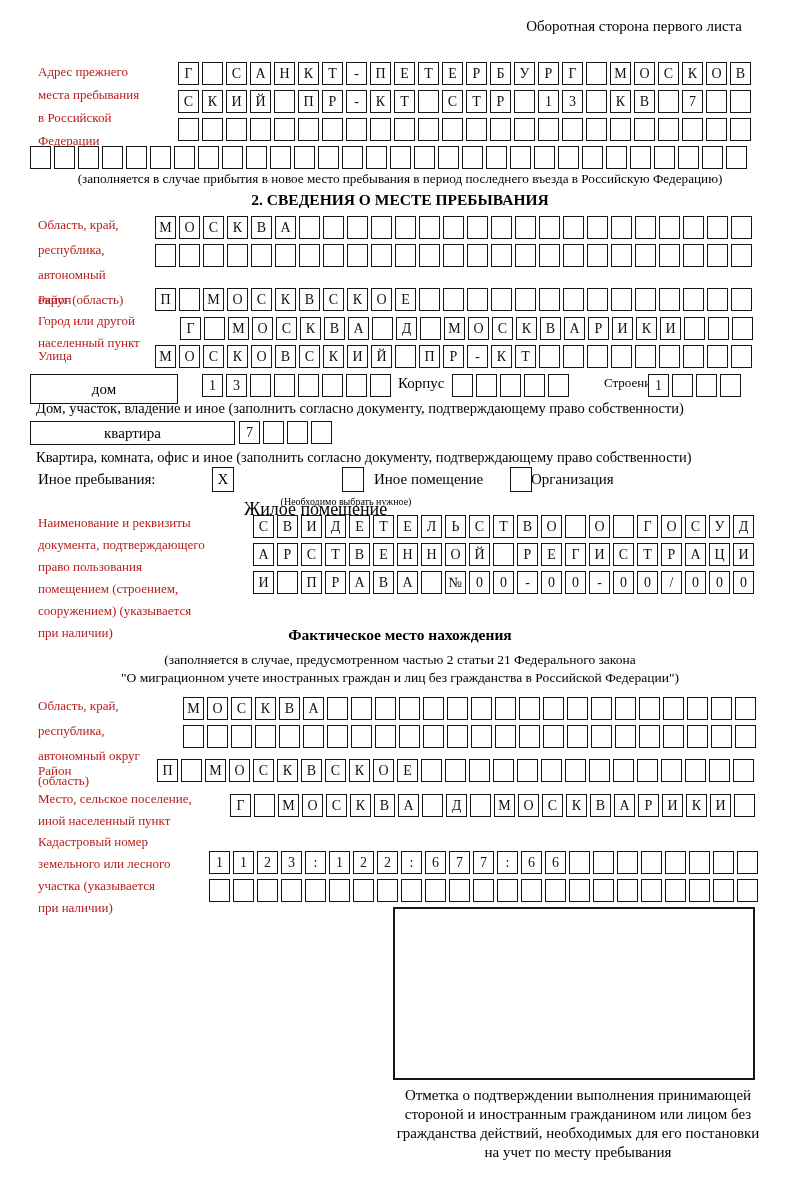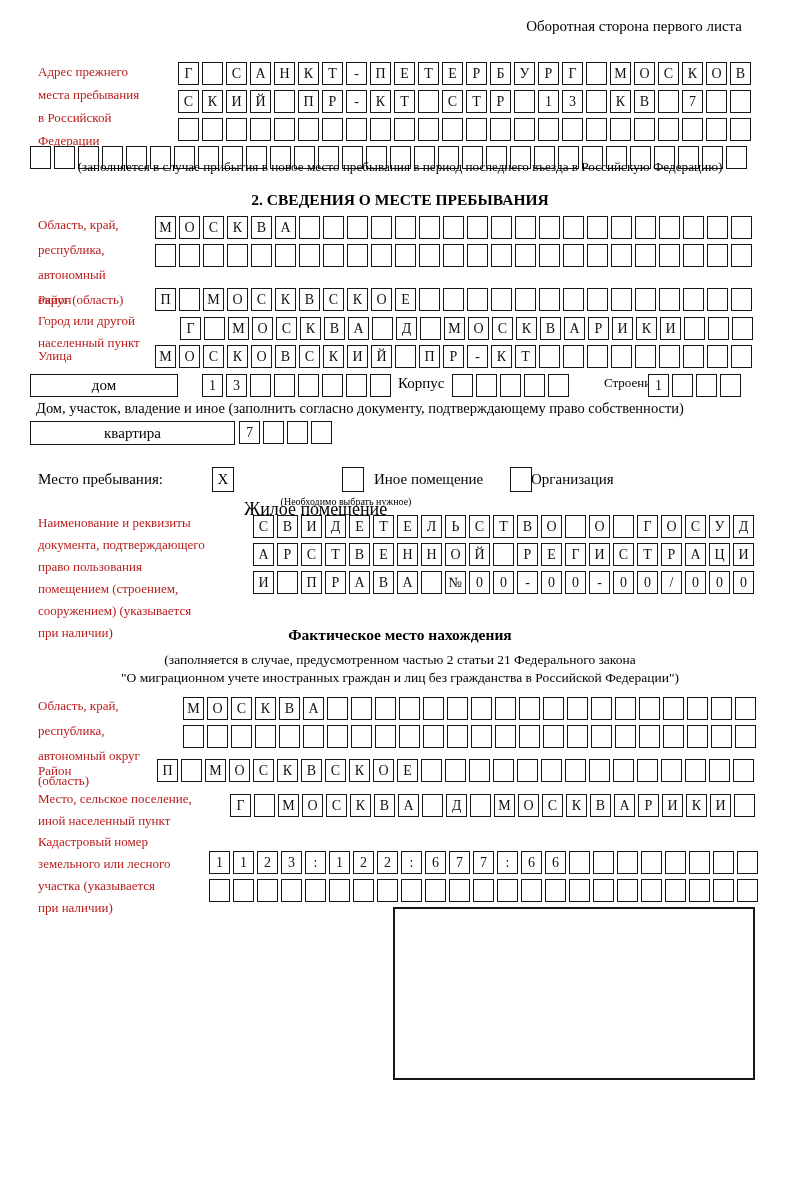--- a/index.html
+++ b/index.html
@@ -9,32 +9,32 @@
   .cells{display:flex;gap:3px;}
   .cell{box-sizing:border-box;width:21px;height:23px;border:1.7px solid #161616;
         display:flex;align-items:center;justify-content:center;
         font-size:14px;font-family:"Liberation Serif",serif;color:#111;background:#fff;}
   .lbl{font-size:13px;line-height:23px;white-space:pre-line;color:#b91c1c;}
   .lh25{line-height:25px;}
   .lh22{line-height:22px;}
   .center{left:0;width:800px;text-align:center;}
   .bold{font-weight:bold;font-family:Liberation Serif, serif;}
   .small{font-size:13.2px;}
-  .boxlabel{box-sizing:border-box;border:1.8px solid #161616;height:23px;
+  .boxlabel{box-sizing:border-box;border:1.8px solid #161616;height:30px;
         display:flex;align-items:center;justify-content:center;font-size:15px;}
   .checkbox{box-sizing:border-box;width:22px;height:25px;border:1.7px solid #161616;
         display:flex;align-items:center;justify-content:center;font-size:15px;}
   
   #header-note{top:18px;right:58px;font-size:15px;}
   #prev-label{left:38px;top:60px;width:145px;}
   #prev-r1{left:178px;top:62px;}
   #prev-r2{left:178px;top:90px;}
   #prev-r3{left:178px;top:118px;}
   #prev-r4{left:30px;top:146px;}
-  #prev-caption{top:159px;}
+  #prev-caption{top:171px;}
   #s2-title{top:191px;font-size:15.5px;}
   #reg1-label{left:38px;top:212px;}
   #reg1-r1{left:155px;top:216px;}
   #reg1-r2{left:155px;top:244px;}
   #dist1-label{left:38px;top:288px;}
   #dist1-row{left:155px;top:288px;}
   #city1-label{left:38px;top:310px;}
   #city1-row{left:180px;top:317px;}
   #street-label{left:38px;top:344px;}
   #street-row{left:155px;top:345px;}
@@ -376,22 +376,23 @@
     </div>
   <div id="house-caption" class="abs">Дом, участок, владение и иное (заполнить согласно документу, подтверждающему право собственности)</div>
 
   <div id="apt-box" class="abs boxlabel">квартира</div>
   <div id="apt-cells" class="abs cells">
       <span class="cell">7</span>
       <span class="cell"></span>
       <span class="cell"></span>
       <span class="cell"></span>
     </div>
-
-  <div id="stay-label" class="abs">Место пребывания:</div>
+  <div id="apt-caption" class="abs">Квартира, комната, офис и иное (заполнить согласно документу, подтверждающему право собственности)</div>
+
+  <div id="stay-label" class="abs">Иное пребывания:</div>
   <div id="stay-cb1" class="abs checkbox">X</div>
   <div id="stay-lbl1" class="abs">Жилое помещение</div>
   <div id="stay-cb2" class="abs checkbox"></div>
   <div id="stay-lbl2" class="abs">Иное помещение</div>
   <div id="stay-cb3" class="abs checkbox"></div>
   <div id="stay-lbl3" class="abs">Организация</div>
   <div id="stay-note" class="abs">(Необходимо выбрать нужное)</div>
 
   <div id="doc-label" class="abs lbl lh22">Наименование и реквизиты
 документа, подтверждающего
@@ -635,14 +636,18 @@
       <span class="cell"></span>
       <span class="cell"></span>
       <span class="cell"></span>
       <span class="cell"></span>
       <span class="cell"></span>
       <span class="cell"></span>
       <span class="cell"></span>
     </div>
 
   <div id="stamp-box" class="abs"></div>
+  <div id="stamp-caption" class="abs">Отметка о подтверждении выполнения принимающей
+стороной и иностранным гражданином или лицом без
+гражданства действий, необходимых для его постановки
+на учет по месту пребывания</div>
 
 </div>
 
 </body></html>

